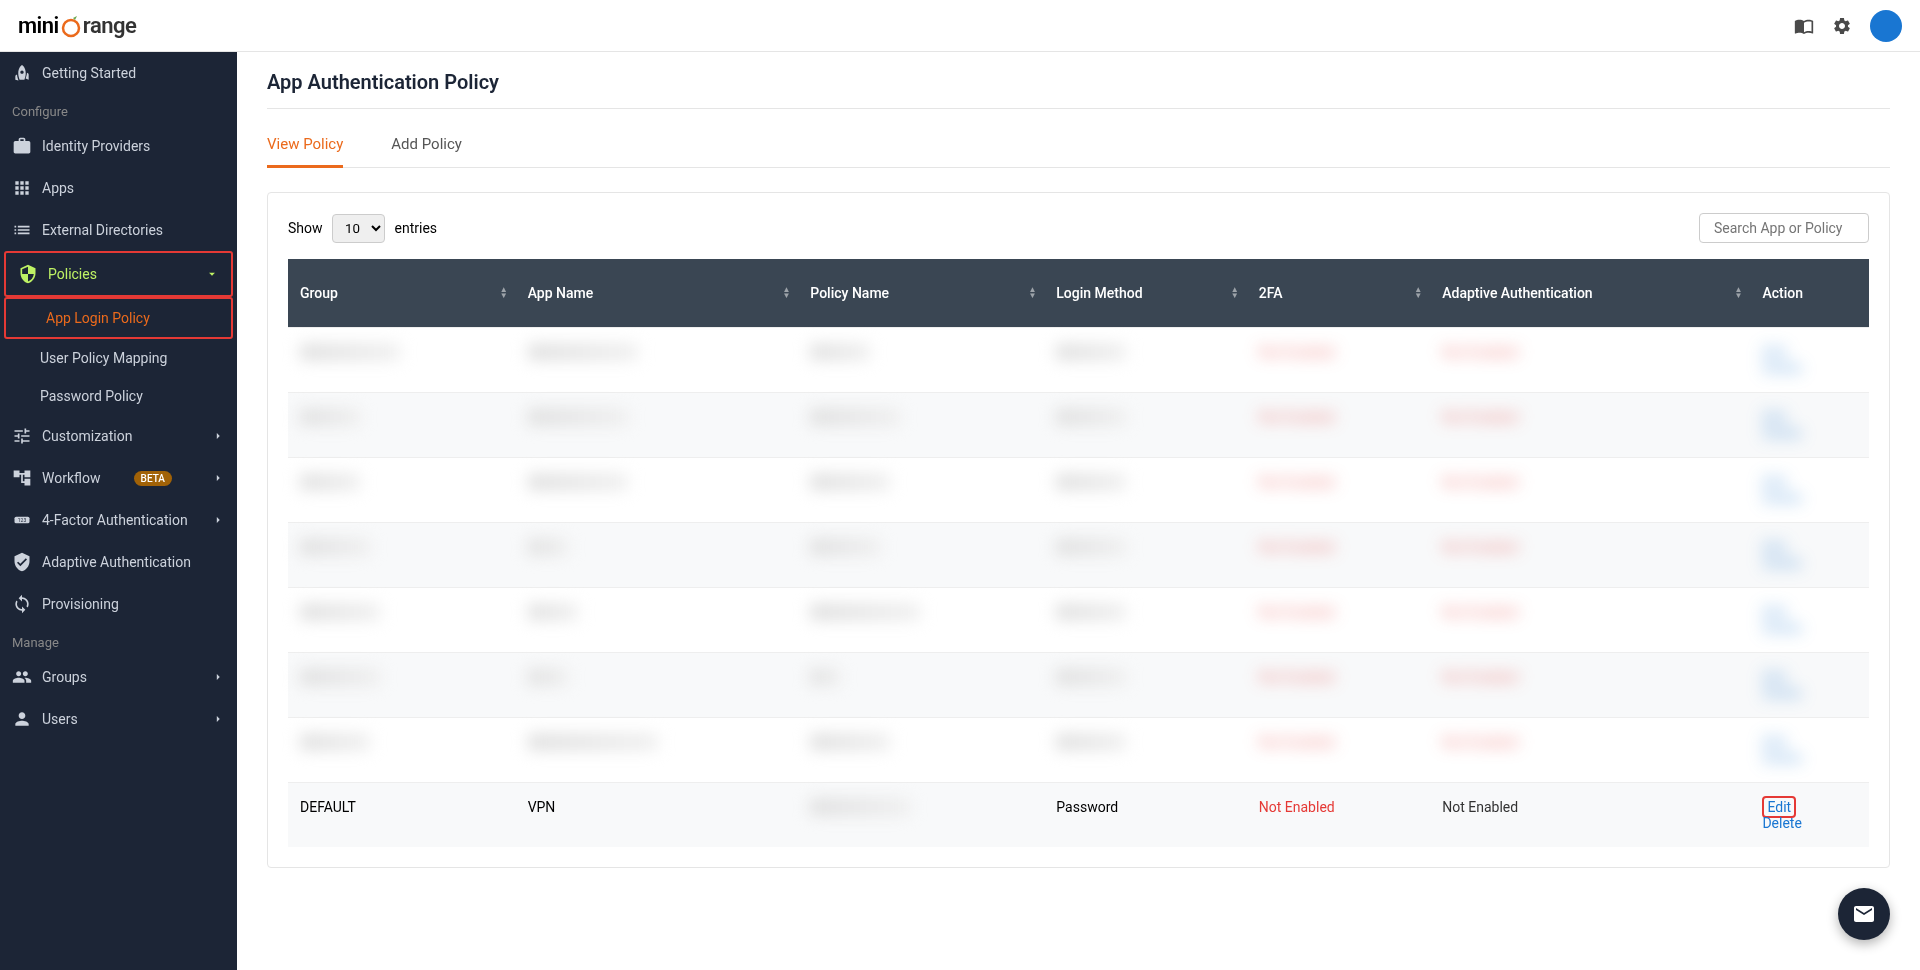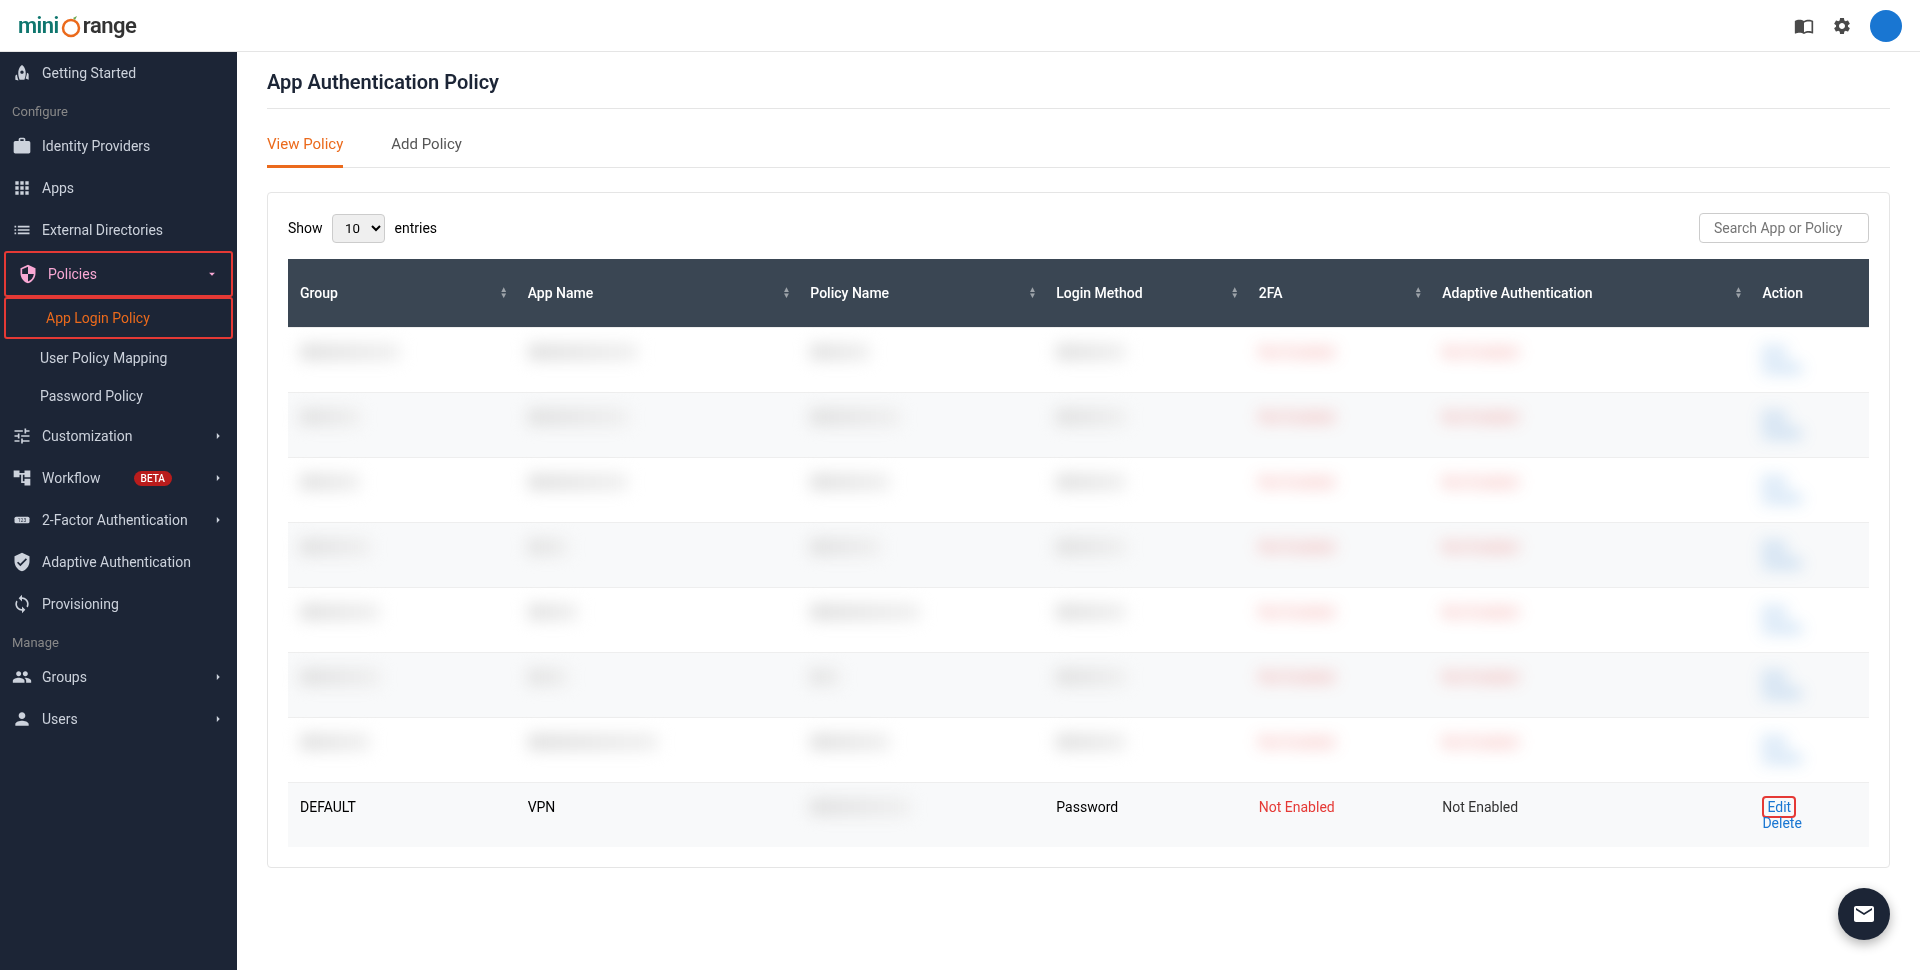--- a/index.html
+++ b/index.html
@@ -1,38 +1,38 @@
 <!DOCTYPE html>
 <html><head>
   <meta charset="utf-8">
   <style>
     * { margin: 0; padding: 0; box-sizing: border-box; font-family: -apple-system, BlinkMacSystemFont, 'Segoe UI', Roboto, sans-serif; }
     body { background: #fff; overflow-x: hidden; }
     
     .top-header { height: 52px; background: #fff; border-bottom: 1px solid #e5e5e5; display: flex; align-items: center; justify-content: space-between; padding: 0 18px; }
     .logo { display: flex; align-items: center; font-size: 22px; font-weight: 600; color: #333; letter-spacing: -0.5px; }
-    .logo-mini { color: #0f766e; }
+    .logo-mini { color: #000000; }
     .logo-o { color: #EB6A1C; display: inline-flex; align-items: center; justify-content: center; }
     .logo-range { color: #333; }
     .header-right { display: flex; align-items: center; gap: 18px; }
     .header-icon { width: 20px; height: 20px; color: #4a4a4a; cursor: pointer; }
     .avatar { width: 32px; height: 32px; border-radius: 50%; background: #1976d2; cursor: pointer; }
     
     .layout { display: flex; height: calc(100vh - 52px); }
     
     .sidebar { width: 237px; background: #1c2536; color: #ccd2dc; overflow-y: auto; flex-shrink: 0; position: relative; }
     .sidebar::-webkit-scrollbar { width: 4px; }
     .sidebar-item { display: flex; align-items: center; padding: 11px 12px; cursor: pointer; font-size: 14px; gap: 10px; position: relative; }
-    .sidebar-item.active { color: #f9a8d4; }
+    .sidebar-item.active { color: #bef264; }
     .sidebar-sub-item { display: flex; align-items: center; padding: 11px 12px 11px 40px; cursor: pointer; font-size: 14px; }
     .sidebar-sub-item.active { color: #EB6A1C; }
     .sidebar-section { padding: 10px 12px 6px; font-size: 13px; color: #888; }
     .sidebar-icon { width: 20px; height: 20px; display: flex; align-items: center; justify-content: center; flex-shrink: 0; }
     .sidebar-chevron { margin-left: auto; width: 14px; height: 14px; }
-    .badge-beta { background: #b91c1c; color: #fff; font-size: 10px; padding: 2px 7px; border-radius: 10px; margin-left: auto; margin-right: 6px; font-weight: 500; }
+    .badge-beta { background: #a16207; color: #fff; font-size: 10px; padding: 2px 7px; border-radius: 10px; margin-left: auto; margin-right: 6px; font-weight: 500; }
     
     .highlight-box { border: 2px solid #e53935; border-radius: 3px; margin: 0 4px; }
     
     .main-content { flex: 1; background: #fff; padding: 0 30px; overflow-y: auto; }
     .page-title { font-size: 20px; font-weight: 600; color: #1c2536; padding: 18px 0 14px; border-bottom: 1px solid #e5e5e5; }
     
     .tabs { display: flex; gap: 48px; border-bottom: 1px solid #e5e5e5; margin-top: 8px; }
     .tab { padding: 18px 0 12px; cursor: pointer; font-size: 15px; color: #555; }
     .tab.active { color: #EB6A1C; border-bottom: 3px solid #EB6A1C; margin-bottom: -1px; }
     
@@ -182,21 +182,21 @@
             <path d="M10 17l5-5-5-5v10z"></path>
           </svg></span>
     </div>
     <div class="sidebar-item">
       <span class="sidebar-icon">
           <svg viewBox="0 0 24 24" fill="currentColor">
             <rect x="3" y="8" width="18" height="8" rx="2"></rect>
             <text x="12" y="14" font-size="6" fill="#1c2536" text-anchor="middle">123</text>
           </svg>
         </span>
-      <span>2-Factor Authentication</span>
+      <span>4-Factor Authentication</span>
       <span class="sidebar-chevron"><svg viewBox="0 0 24 24" fill="currentColor">
             <path d="M10 17l5-5-5-5v10z"></path>
           </svg></span>
     </div>
     <div class="sidebar-item">
       <span class="sidebar-icon">
           <svg viewBox="0 0 24 24" fill="currentColor">
             <path d="M12 1L3 5v6c0 5.55 3.84 10.74 9 12 5.16-1.26 9-6.45 9-12V5l-9-4zm-2 16l-4-4 1.41-1.41L10 14.17l6.59-6.59L18 9l-8 8z"></path>
           </svg>
         </span>

